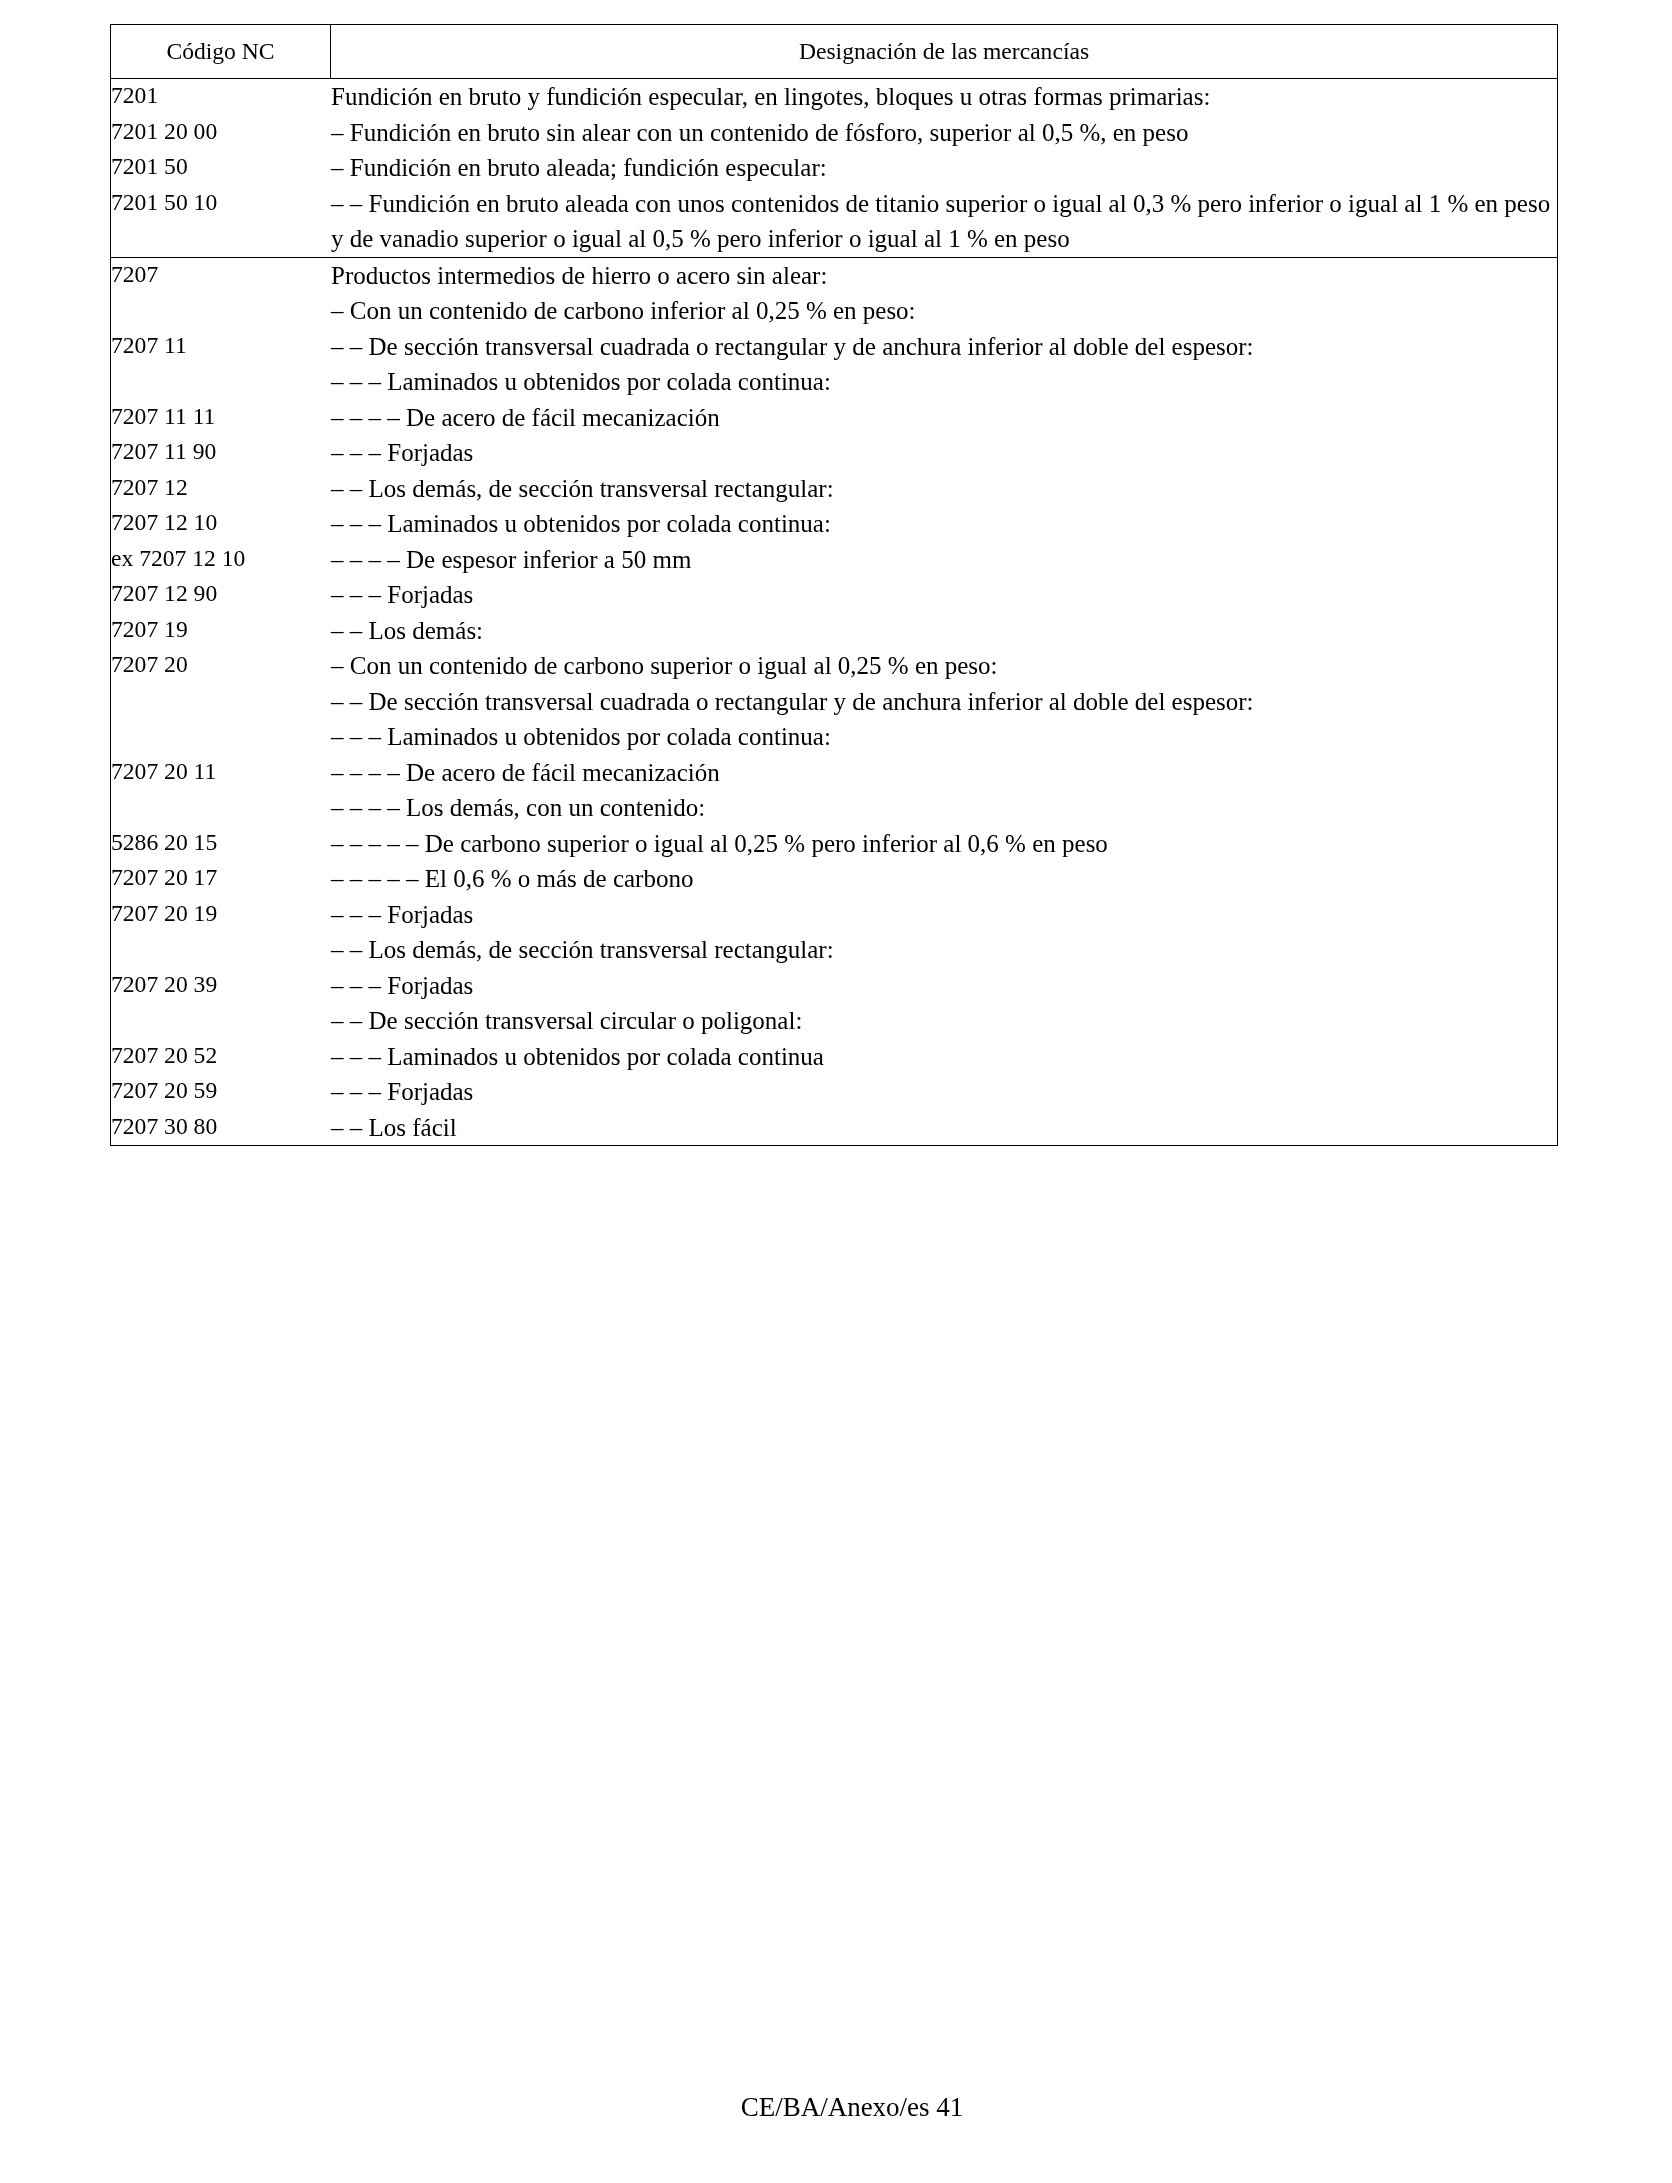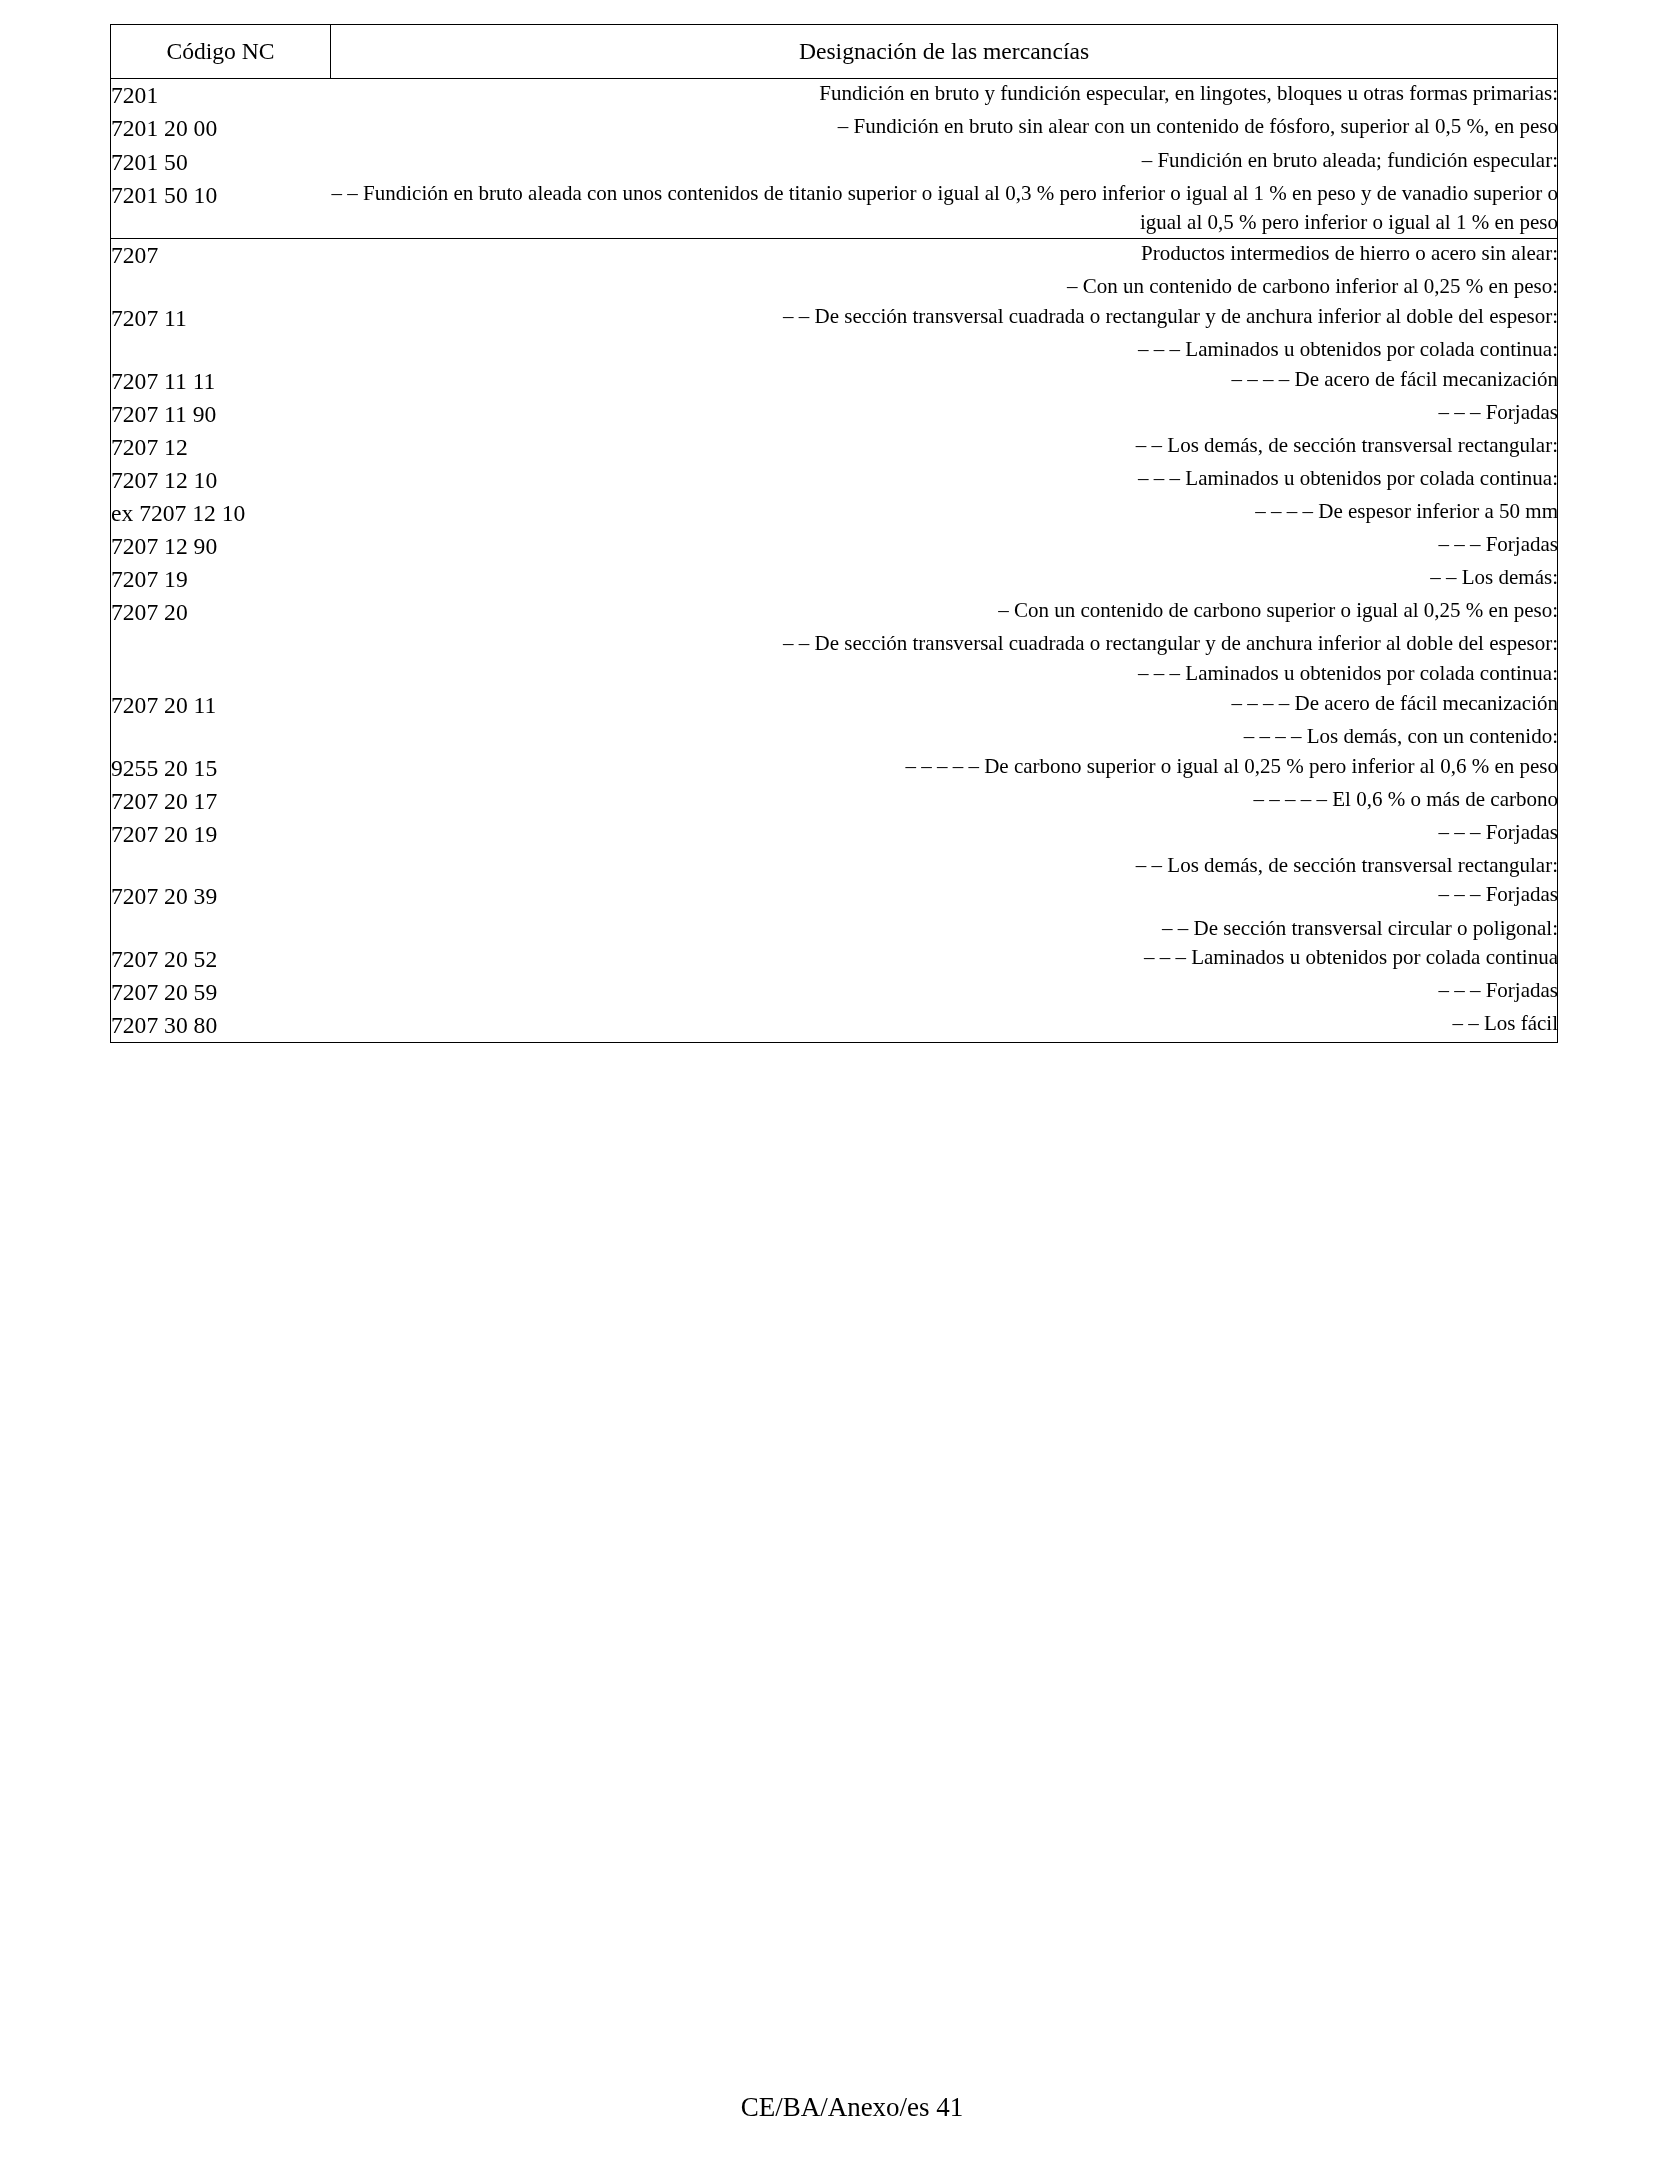--- a/index.html
+++ b/index.html
@@ -68,24 +68,24 @@
   .inner .c-desc {
     width: 1227px;
   }
   .cell-code {
     font-size: 23.6px;
     line-height: 1.4;
     padding: 14px 7.9px 14px 19.7px;
     white-space: nowrap;
   }
   .cell-desc {
-    font-size: 21px;
+    font-size: 25px;
     line-height: 1.42;
     padding: 14px 23.6px 14px 23.6px;
-    text-align: right;
+    text-align: left;
   }
   .footer {
     position: absolute;
     left: 16px;
     top: 2092px;
     width: 1672px;
     text-align: center;
     font-size: 27px;
     font-family: "Liberation Serif", serif;
   }
@@ -201,21 +201,21 @@
                 </tr>
                 <tr>
                   <td class="cell-code">7207 20 11</td>
                   <td class="cell-desc">– – – – De acero de fácil mecanización</td>
                 </tr>
                 <tr>
                   <td class="cell-code"></td>
                   <td class="cell-desc">– – – – Los demás, con un contenido:</td>
                 </tr>
                 <tr>
-                  <td class="cell-code">9255 20 15</td>
+                  <td class="cell-code">5286 20 15</td>
                   <td class="cell-desc">– – – – – De carbono superior o igual al 0,25 % pero inferior al 0,6 % en peso</td>
                 </tr>
                 <tr>
                   <td class="cell-code">7207 20 17</td>
                   <td class="cell-desc">– – – – – El 0,6 % o más de carbono</td>
                 </tr>
                 <tr>
                   <td class="cell-code">7207 20 19</td>
                   <td class="cell-desc">– – – Forjadas</td>
                 </tr>

